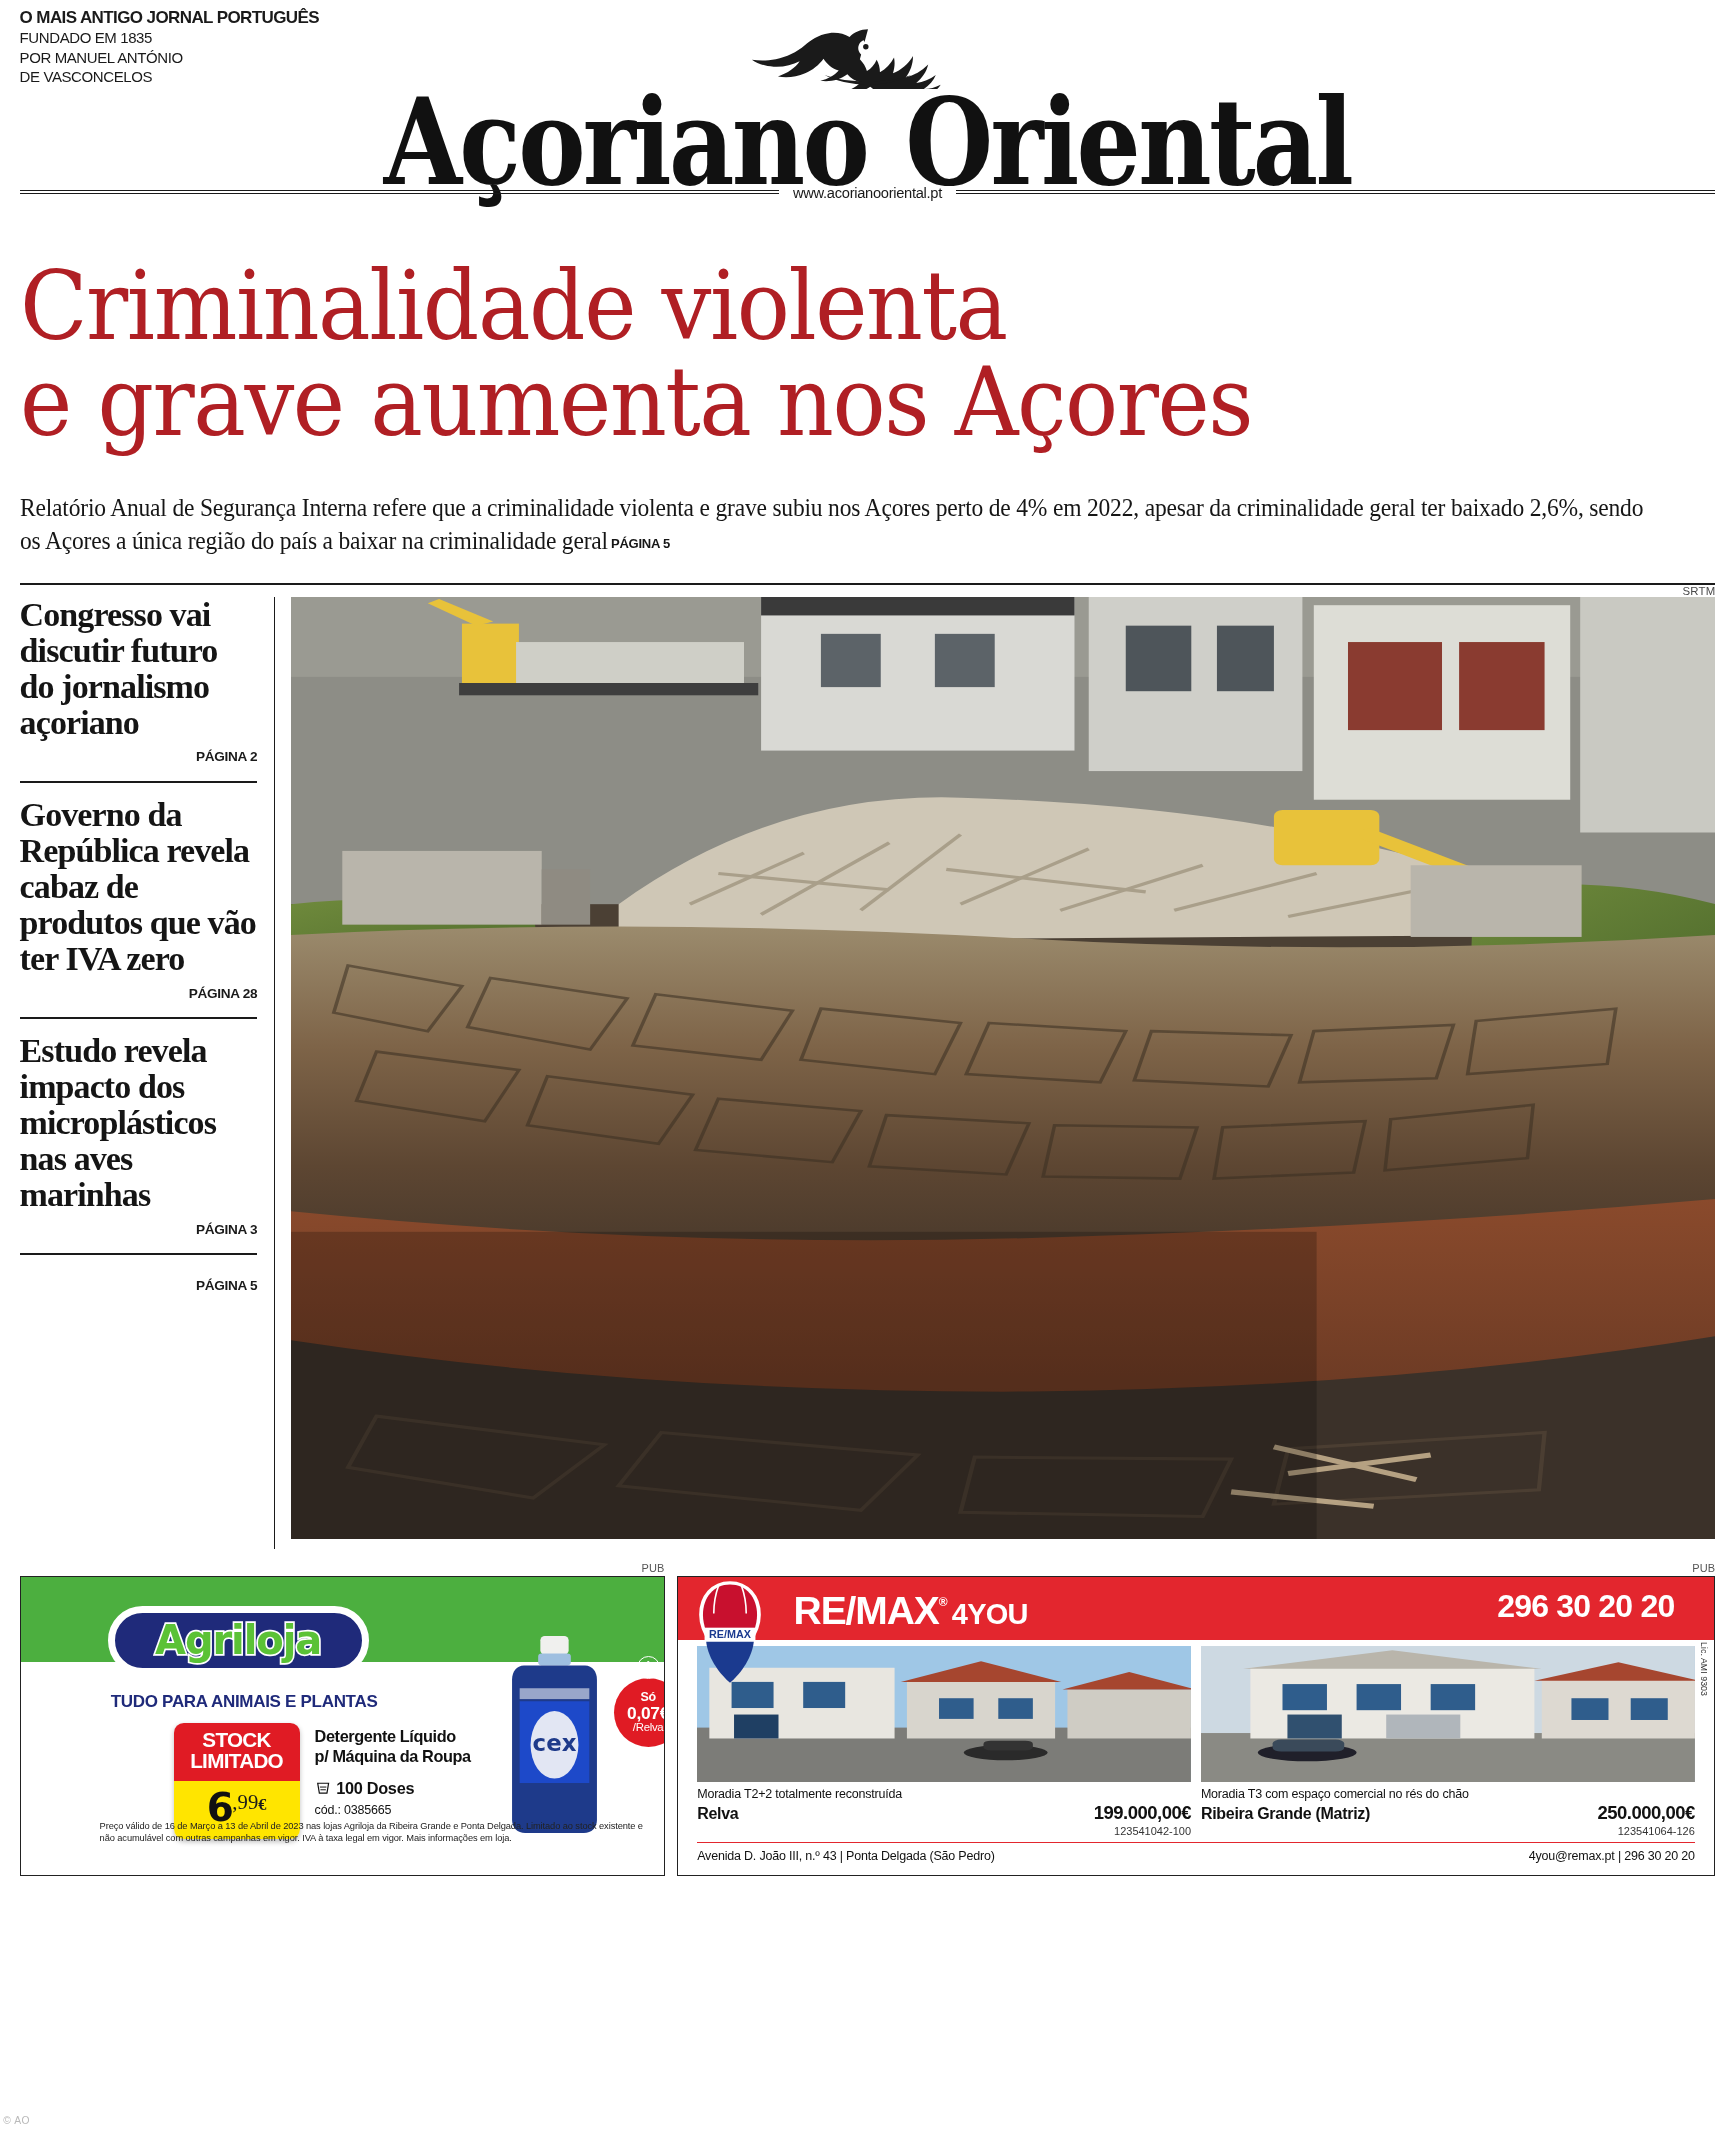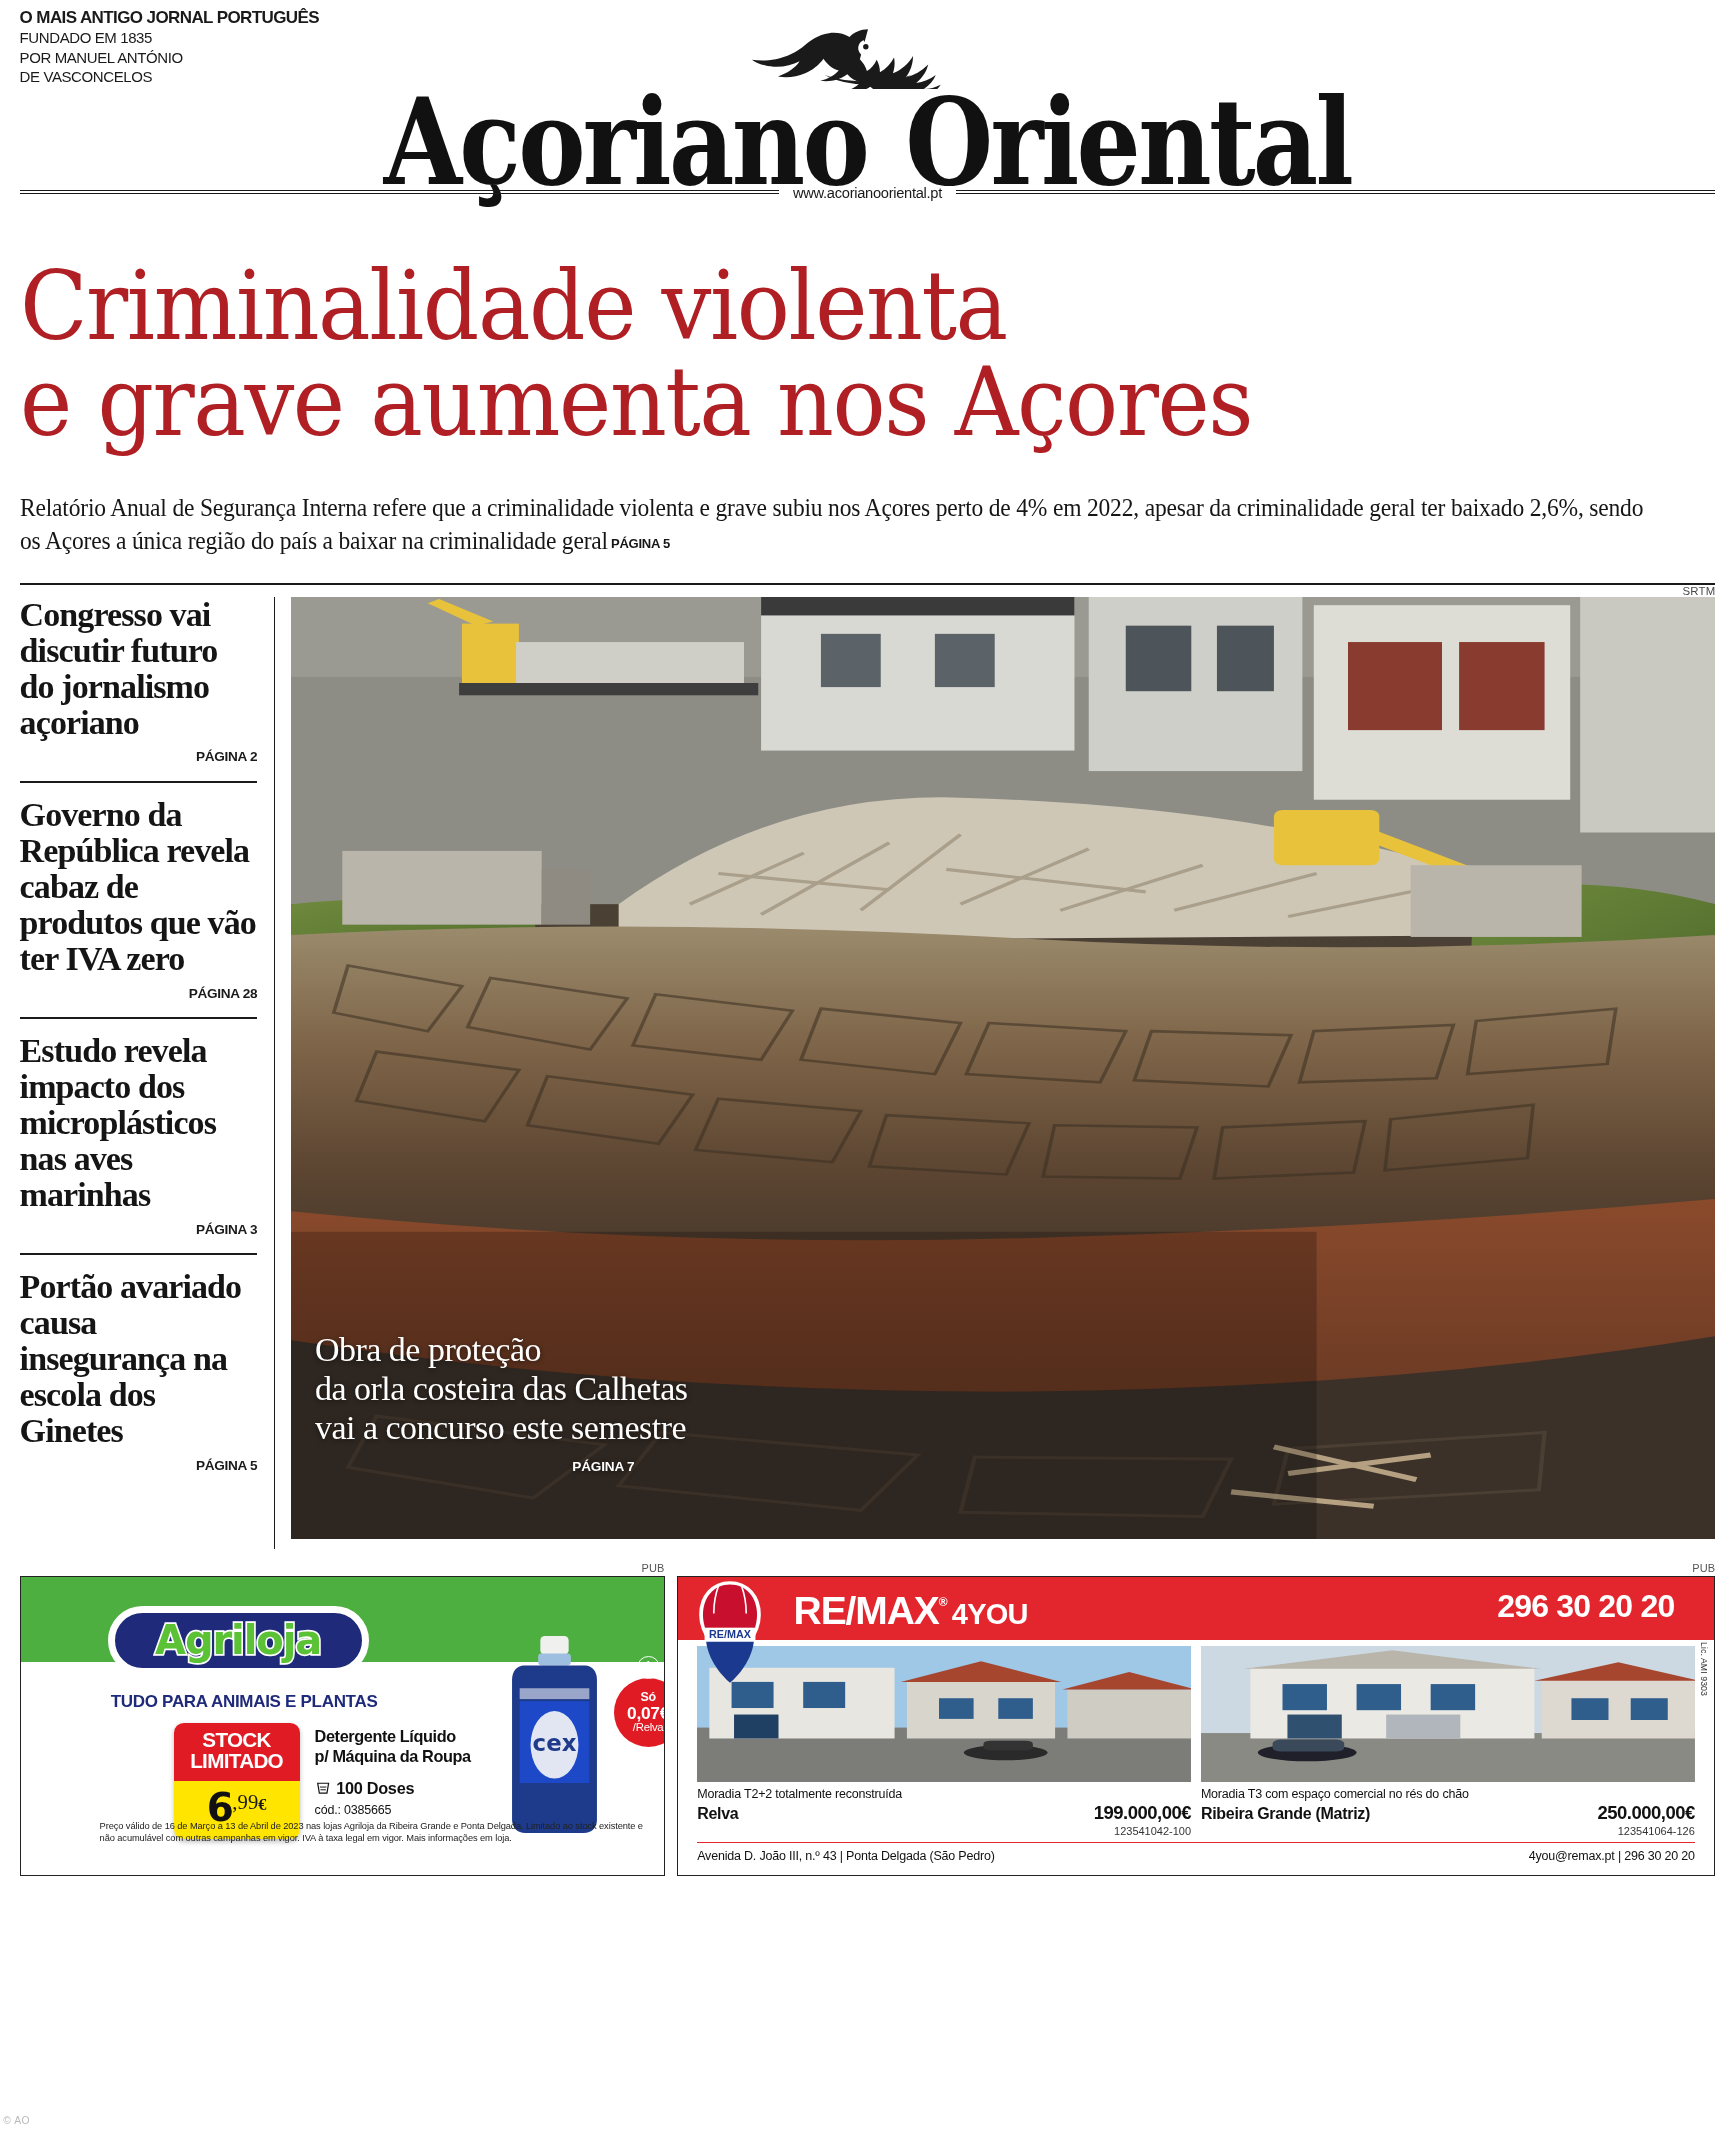--- a/index.html
+++ b/index.html
@@ -287,21 +287,20 @@
         <h2>Governo da República revela cabaz de produtos que vão ter IVA zero</h2>
         <span class="pg">PÁGINA 28</span>
       </div>
 
       <div class="sb-item">
         <h2>Estudo revela impacto dos microplásticos nas aves marinhas</h2>
         <span class="pg">PÁGINA 3</span>
       </div>
 
       <div class="sb-item">
-        <h2>Portão avariado causa insegurança na escola dos Ginetes</h2>
         <span class="pg">PÁGINA 5</span>
       </div>
     </div>
 
     <div class="photo-col">
       <div class="credit">SRTM</div>
 
       <div class="photo">
         <svg viewBox="0 0 1000 920" preserveAspectRatio="none" aria-hidden="true">
           <defs>
@@ -402,26 +401,20 @@
 
           <g stroke="#cbb592" stroke-width="5" opacity=".85">
             <path d="M690 830 L790 862"></path>
               <path d="M700 856 L800 838"></path>
               <path d="M660 874 L760 888"></path>
           </g>
 
           <rect x="0" y="620" width="720" height="300" fill="rgba(0,0,0,0.22)"></rect>
         </svg>
 
-        <div class="photo-caption">
-          <div>Obra de proteção</div>
-          <div>da orla costeira das Calhetas</div>
-          <div>vai a concurso este semestre</div>
-          <span class="pg">PÁGINA 7</span>
-        </div>
       </div>
     </div>
   </div>
 
   <div class="ads">
 
     <div class="ad-left">
       <div class="pub">PUB</div>
       <div class="adbox agri">
         <div class="greenband"></div>

